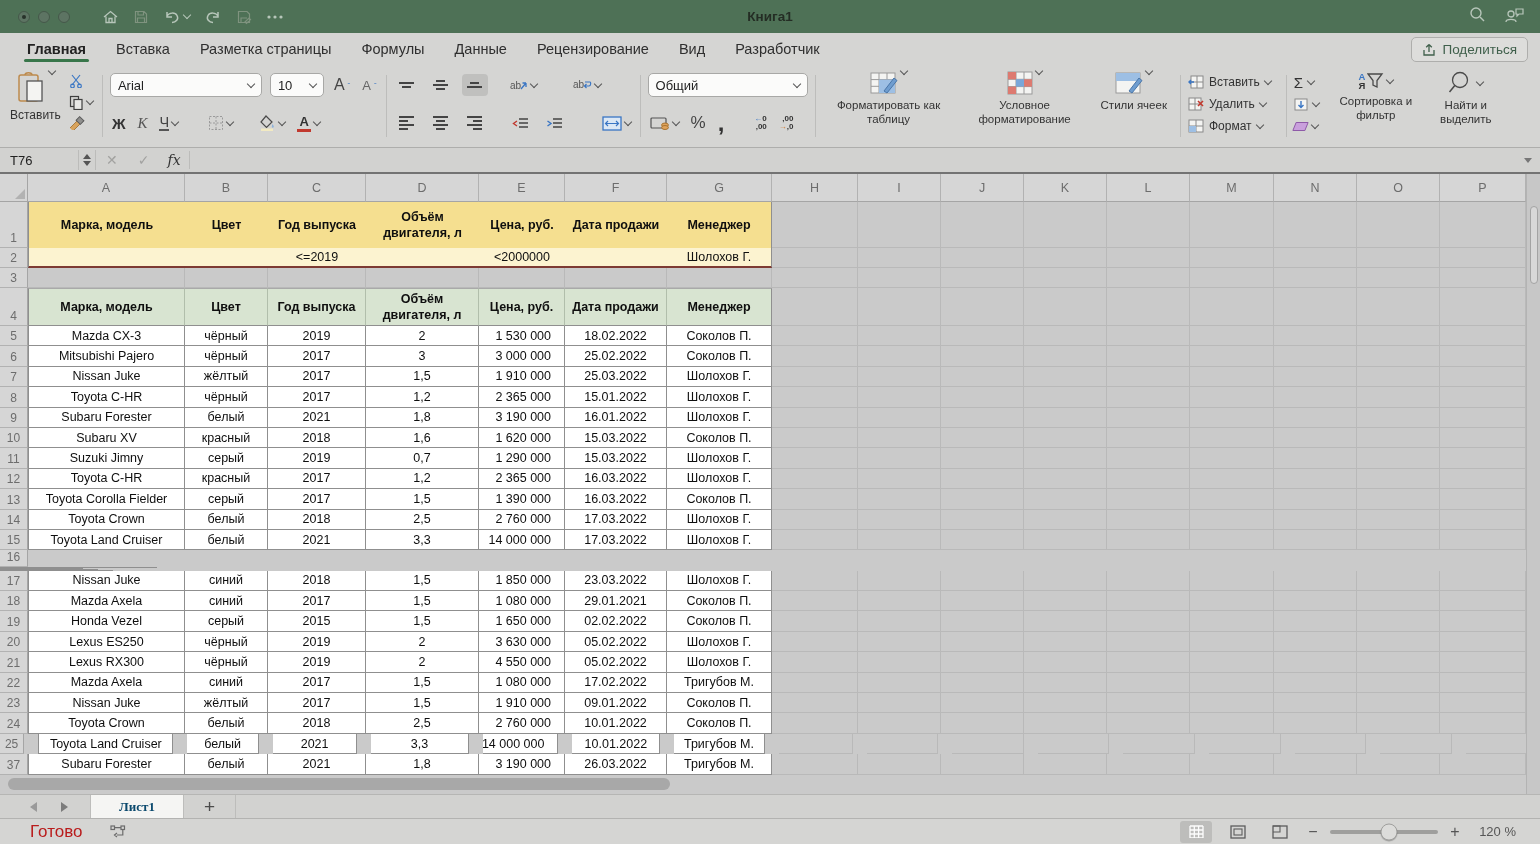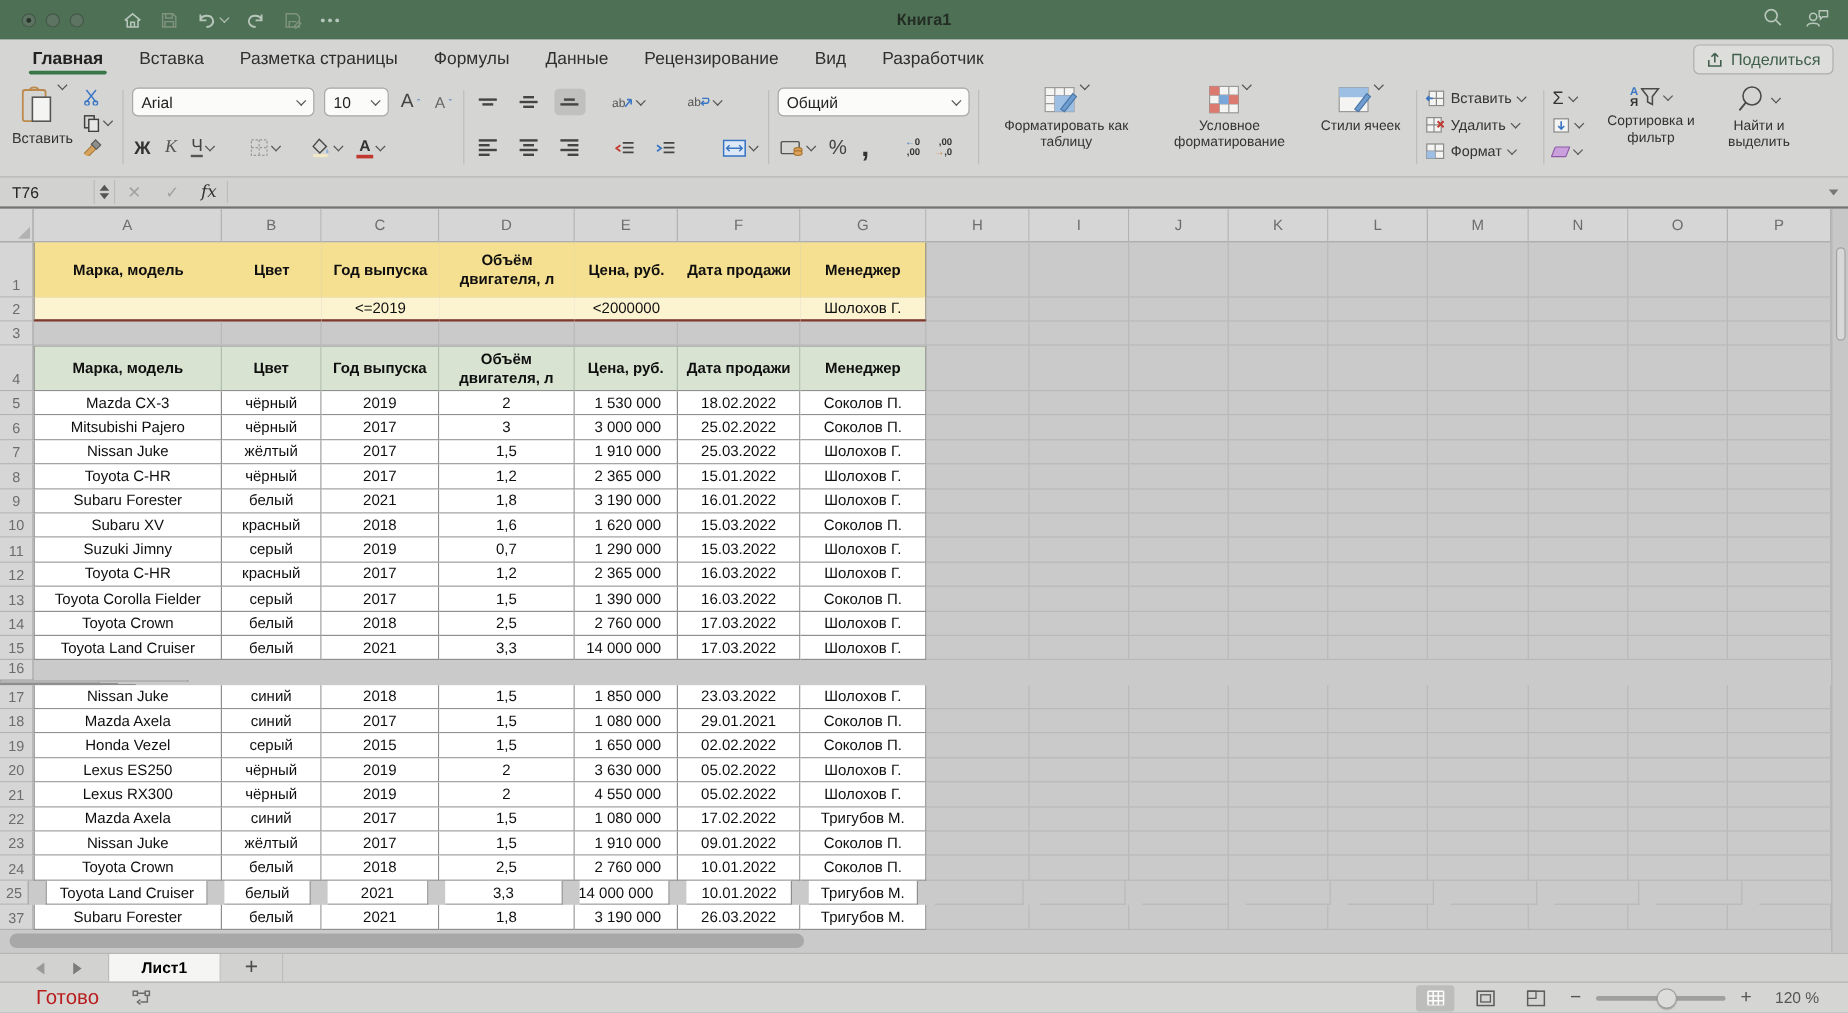--- a/index.html
+++ b/index.html
@@ -88,21 +88,21 @@
   .dcell.num{justify-content:flex-end;padding-right:13px;}
   
   .vsb{position:absolute;top:0;right:0;width:14px;bottom:0;border-left:1px solid #b3b3b3;background:#c7c7c7;}
   .vthumb{position:absolute;left:2.5px;top:32px;width:8px;height:78px;border-radius:4px;background:#d8d8d8;border:1px solid #a3a3a3;}
   .hthumb{position:absolute;left:8px;bottom:4px;width:662px;height:12px;border-radius:6px;background:#a8a8a8;}
   
   .sheetbar{position:absolute;left:0;right:0;bottom:26px;height:24px;background:#d2d2d0;border-top:1px solid #b6b6b4;display:flex;align-items:stretch;}
   .nav{display:flex;align-items:center;gap:24px;padding:0 22px 0 30px;}
   .arrL{width:0;height:0;border-top:5px solid transparent;border-bottom:5px solid transparent;border-right:7px solid #9a9a9a;}
   .arrR{width:0;height:0;border-top:5px solid transparent;border-bottom:5px solid transparent;border-left:7px solid #7c7c7c;}
-  .stab{width:94px;background:#f5f5f3;border-left:1px solid #bdbdbb;border-right:1px solid #bdbdbb;display:flex;align-items:center;justify-content:center;font-size:13px;font-weight:bold;color:#000000;}
+  .stab{width:94px;background:#f5f5f3;border-left:1px solid #bdbdbb;border-right:1px solid #bdbdbb;display:flex;align-items:center;justify-content:center;font-size:13px;font-weight:bold;color:#0c4a6e;font-family:Liberation Serif, serif;}
   .addsheet{width:52px;display:flex;align-items:center;justify-content:center;font-size:19px;color:#4c4c4c;border-right:1px solid #bdbdbb;}
   
   .statusbar{position:absolute;left:0;right:0;bottom:0;height:26px;background:#d5d5d3;border-top:1px solid #b3b3b1;display:flex;align-items:center;}
   .ready{font-size:17px;color:#b91c1c;margin-left:30px;}
   .macro{margin-left:26px;display:flex;align-items:center;}
   .sb-right{margin-left:auto;display:flex;align-items:center;gap:10px;padding-right:24px;}
   .view-btn{width:32px;height:22px;display:flex;align-items:center;justify-content:center;border-radius:3px;}
   .view-btn.on{background:#bdbdbb;}
   .zoom-minus,.zoom-plus{font-size:16px;color:#555;width:14px;text-align:center;}
   .ztrack{width:108px;height:4px;border-radius:2px;background:#9f9f9d;position:relative;}

